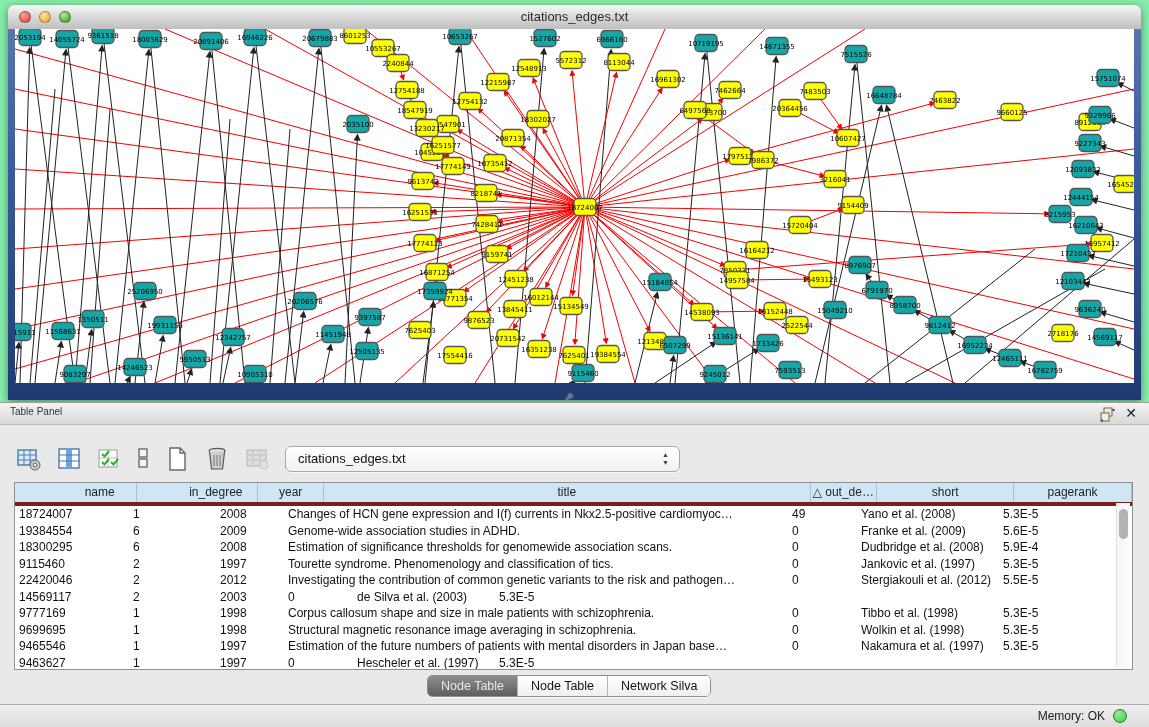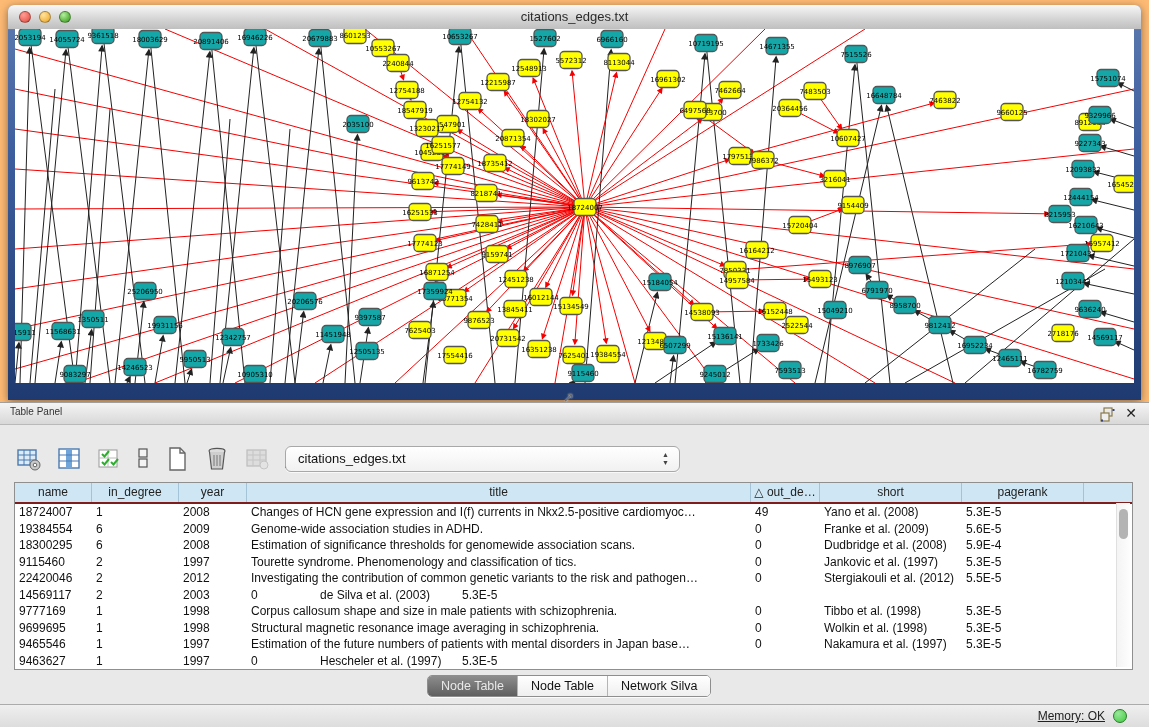--- a/index.html
+++ b/index.html
@@ -1,16 +1,16 @@
 <!DOCTYPE html>
 <html><head>
 <meta charset="utf-8">
 <style>
   html,body{margin:0;padding:0;background:#d4d4d4;}
-  #app{position:relative;width:1149px;height:727px;background:#fdba74;overflow:hidden;
+  #app{position:relative;width:1149px;height:727px;background:#86efac;overflow:hidden;
        font-family:"Liberation Sans","DejaVu Sans",sans-serif;-webkit-font-smoothing:antialiased;}
 
   
   .net-window{position:absolute;left:8px;top:5px;width:1133px;height:395px;
     border-radius:6px 6px 0 0;background:linear-gradient(#5d7ab0 0%,#3b5c9c 40%,#1e3a70 100%);
     box-shadow:0 2px 8px rgba(0,0,0,.45);}
   .titlebar{height:24px;border-radius:6px 6px 0 0;
     background:linear-gradient(#f7f7f7,#d6d6d6 55%,#bfbfbf);border-bottom:1px solid #7a7a7a;position:relative;}
   .lights{position:absolute;left:11px;top:6px;display:flex;gap:8px;}
   .light{width:12px;height:12px;border-radius:50%;border:1px solid rgba(0,0,0,.3);box-sizing:border-box;}
@@ -33,41 +33,41 @@
   .toolbar{position:absolute;left:14px;top:18px;height:32px;display:flex;align-items:center;gap:10px;}
   .tbtn{width:30px;height:30px;display:flex;align-items:center;justify-content:center;}
   .fx{font-family:"Liberation Serif","DejaVu Serif",serif;font-style:italic;font-weight:bold;font-size:16px;color:#111;}
   .combo{position:absolute;left:285px;top:21px;width:395px;height:26px;box-sizing:border-box;
     border:1px solid #a8a8a8;border-radius:6px;background:linear-gradient(#ffffff,#f1f1f1);
     font-size:13px;color:#111;line-height:24px;padding-left:12px;box-shadow:0 1px 0 rgba(255,255,255,.7);}
   .combo .arrows{position:absolute;right:10px;top:4px;font-size:7px;line-height:8px;color:#444;text-align:center;}
 
   .table-wrap{position:absolute;left:14px;top:57px;width:1119px;height:188px;background:#fff;
     border:1px solid #8f8f8f;box-sizing:border-box;overflow:hidden;}
-  .thead{display:flex;height:19px;background:#cfe7f5;border-bottom:2px solid #7f1d1d;}
+  .thead{display:flex;height:19px;background:#cfe7f5;border-bottom:4px solid #7f1d1d;padding-left:48px;}
   .hcell{box-sizing:border-box;border-right:1px solid #a5c3d6;font-size:12px;color:#222;
     text-align:center;line-height:18px;overflow:hidden;white-space:nowrap;}
   .trow{display:flex;height:16.5px;}
   .tcell{box-sizing:border-box;font-size:12px;color:#111;line-height:16.5px;padding-left:4px;
     overflow:hidden;white-space:nowrap;text-overflow:ellipsis;}
-  .col-name{width:77px;} .col-in_degree{width:87px;} .col-year{width:68px;}
+  .col-name{width:77px;} .col-in_degree{width:87px;margin-left:37px;} .col-year{width:68px;}
   .col-title{width:504px;} .col-out_degree{width:69px;} .col-short{width:142px;} .col-pagerank{width:122px;}
   .vscroll{position:absolute;right:2px;top:20px;width:13px;height:164px;background:linear-gradient(90deg,#f4f4f4,#fdfdfd);border-left:1px solid #e0e0e0;}
   .vthumb{position:absolute;left:2px;top:6px;width:9px;height:30px;border-radius:5px;background:#b3b3b3;}
 
   .seg{position:absolute;left:427px;top:250px;height:20px;display:flex;border:1px solid #8e8e8e;
     border-radius:5px;overflow:hidden;background:#fff;box-shadow:0 1px 0 rgba(255,255,255,.8);}
   .seg-item{font-size:12.5px;line-height:20px;padding:0 13px;color:#111;background:linear-gradient(#ffffff,#efefef);
     border-right:1px solid #b5b5b5;cursor:default;}
   .seg-item:last-child{border-right:none;}
   .seg-item.sel{background:linear-gradient(#8d8d8d,#5f5f5f);color:#e9e9e9;}
 
   .statusbar{position:absolute;left:0;bottom:0;width:1149px;height:23px;
     background:linear-gradient(#efefef,#dddddd);border-top:1px solid #ababab;box-sizing:border-box;}
-  .mem-label{position:absolute;right:44px;top:4px;font-size:12px;color:#222;text-decoration:underline;}
+  .mem-label{position:absolute;right:44px;top:4px;font-size:12px;color:#222;}
   .mem-dot{position:absolute;right:22px;top:4px;width:14px;height:14px;border-radius:50%;
     border:1px solid #2a7a2a;box-sizing:border-box;}
 
   .cursor{position:absolute;left:563px;top:390px;font-size:13px;color:#666;text-shadow:0 0 2px #fff;}
 </style>
 </head>
 <body>
 <div id="app">
 
   <div class="net-window">

